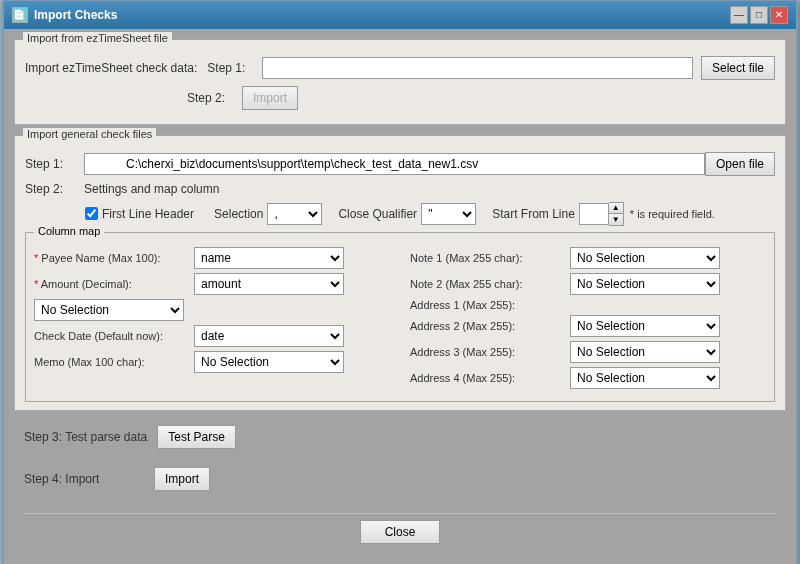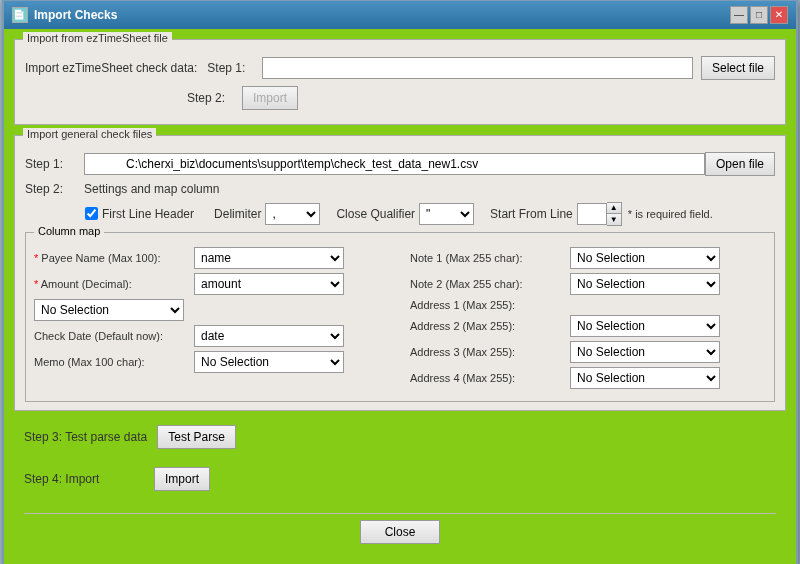--- a/index.html
+++ b/index.html
@@ -61,21 +61,21 @@
       cursor: pointer;
       display: flex;
       align-items: center;
       justify-content: center;
       font-size: 10px;
       color: #333;
     }
     .title-btn.close { background: #e05050; color: white; }
     .window-body {
       padding: 10px;
-      background: #84cc16;
+      background: #a3a3a3;
     }
     .group-box {
       border: 1px solid #aaa;
       background: #ece9e4;
       margin-bottom: 10px;
       padding: 8px 10px;
       position: relative;
     }
     .group-box-title {
       position: absolute;
@@ -285,21 +285,21 @@
       <div class="row">
         <label class="step-label" style="margin-right:4px;">Step 2:</label>
         <label>Settings and map column</label>
       </div>
 
       <div class="settings-row" style="margin-left:60px;">
         <label class="checkbox-label">
           <input type="checkbox" checked="" style="">
           <span>First Line Header</span>
         </label>
-        <label style="margin-left:20px; margin-right:4px;">Delimiter</label>
+        <label style="margin-left:20px; margin-right:4px;">Selection</label>
         <select style="width:55px;">
           <option>,</option>
           <option>;</option>
           <option>Tab</option>
           <option>|</option>
         </select>
         <label style="margin-left:16px; margin-right:4px;">Close Qualifier</label>
         <select style="width:55px;">
           <option>"</option>
           <option>'</option>

